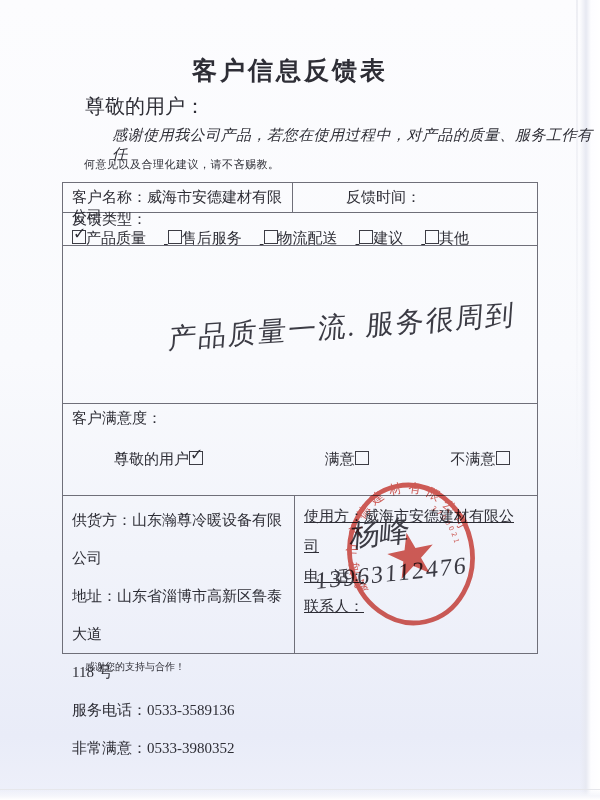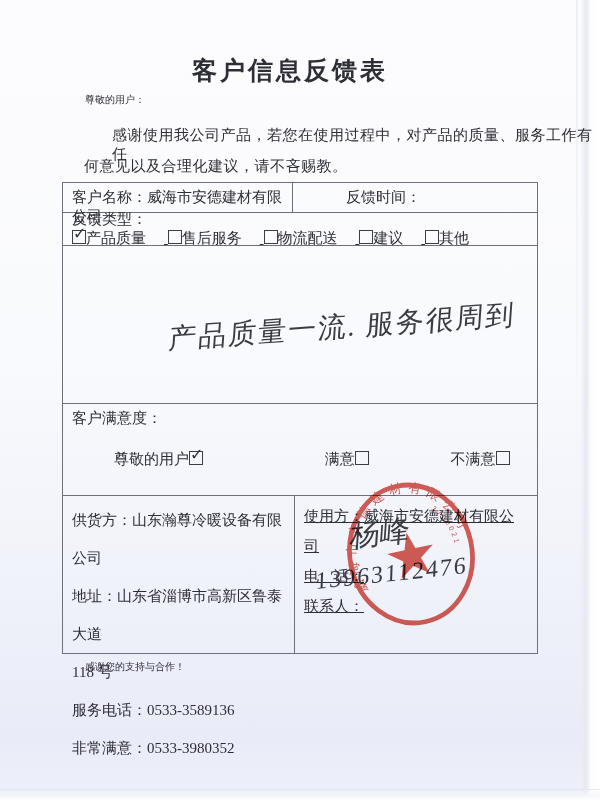--- a/index.html
+++ b/index.html
@@ -10,23 +10,23 @@
   }
   .edge-right{position:absolute;right:0;top:0;width:20px;height:100%;
     background:linear-gradient(90deg,rgba(255,255,255,0) 0,#e7e9f2 30%,#fdfdff 55%,#ffffff 100%);}
   .edge-bottom{position:absolute;left:0;bottom:0;width:100%;height:10px;
     background:linear-gradient(180deg,rgba(255,255,255,0),#f5f6fb 60%,#ffffff 100%);
     border-top:1px solid rgba(120,125,150,.18);}
   .crease{position:absolute;top:0;right:22px;width:2px;height:60%;
     background:linear-gradient(180deg,rgba(150,155,180,.14),rgba(150,155,180,0));}
   .title{position:absolute;top:54px;left:0;width:580px;text-align:center;
     font-size:25px;font-weight:bold;letter-spacing:3px;}
-  .salutation{position:absolute;left:85px;top:93px;font-size:10px;}
-  .intro1{position:absolute;left:112px;top:126px;font-size:15px;letter-spacing:.5px;}
-  .intro2{position:absolute;left:84px;top:157px;font-size:15px;letter-spacing:.5px;text-align:right;}
+  .salutation{position:absolute;left:85px;top:93px;font-size:20px;}
+  .intro1{position:absolute;left:112px;top:126px;font-size:15px;letter-spacing:.5px;font-style:italic;}
+  .intro2{position:absolute;left:84px;top:157px;font-size:11px;letter-spacing:.5px;text-align:right;}
   .closing{position:absolute;left:85px;top:660px;font-size:10px;}
 
   .ftable{position:absolute;left:62px;top:182px;width:474px;border:1px solid #6f6f79;
     font-size:15px;}
   .row{display:flex;border-bottom:1px solid #6f6f79;box-sizing:border-box;}
   .row:last-child{border-bottom:none;}
   .cell{box-sizing:border-box;padding:5px 9px;}
   .cell.split{border-right:1px solid #6f6f79;}
   .r1{height:30px;gap:44px;}
   .r1 .c-left{width:230px;}

